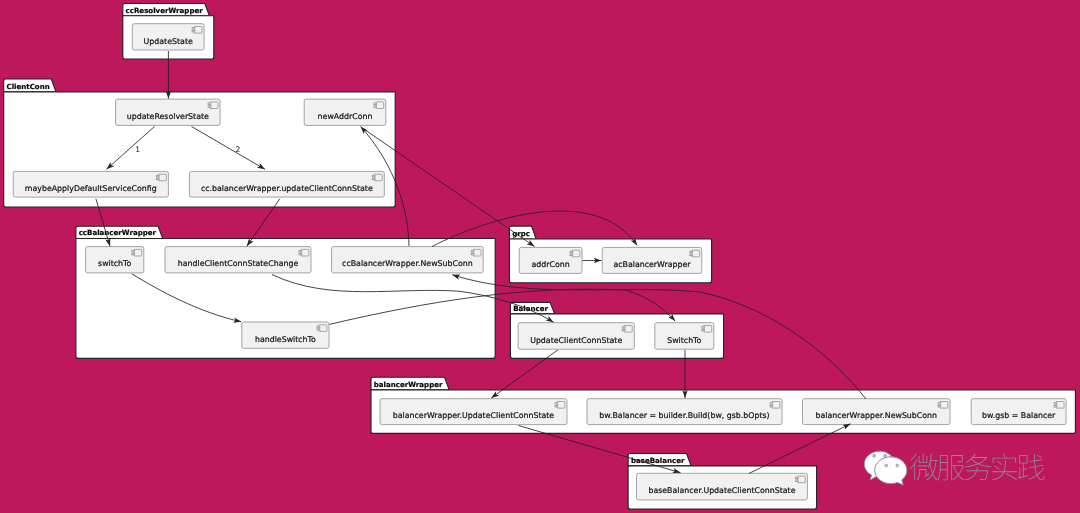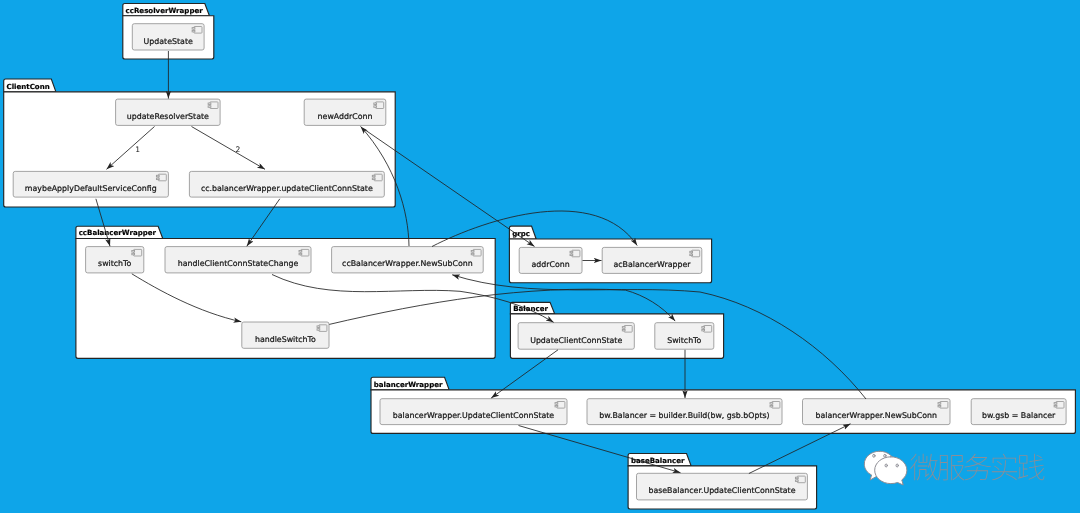--- a/index.html
+++ b/index.html
@@ -1,17 +1,17 @@
 <!DOCTYPE html>
 <html><head>
 <meta charset="utf-8">
 <style>
 html,body{margin:0;padding:0;background:#fff;}
 body{width:1080px;height:513px;overflow:hidden;font-family:"DejaVu Sans",sans-serif;}
-#stage{position:relative;width:1080px;height:513px;background:#0ea5e9;overflow:hidden;}
+#stage{position:relative;width:1080px;height:513px;background:#be185d;overflow:hidden;}
 svg#svg{position:absolute;left:0;top:0;}
 text{-webkit-font-smoothing:antialiased;}
 .pkgbox{fill:#ffffff;stroke:#242424;stroke-width:1.15;}
 .pkgtab{fill:#ffffff;stroke:#242424;stroke-width:1.15;}
 .pkglabel{font-family:"DejaVu Sans",sans-serif;font-size:7.05px;font-weight:bold;fill:#000;stroke:#000;stroke-width:0.18;paint-order:stroke fill;}
 .comp{fill:#F1F1F1;stroke:#9A9A9A;stroke-width:0.9;}
 .complabel{font-family:"DejaVu Sans",sans-serif;font-size:7.85px;fill:#161616;text-anchor:middle;stroke:#161616;stroke-width:0.22;paint-order:stroke fill;}
 .edge{fill:none;stroke:#222;stroke-width:0.85;}
 .edgelabel{font-family:"DejaVu Sans",sans-serif;font-size:7.6px;fill:#111;text-anchor:middle;}
 .cicon{fill:#F1F1F1;stroke:#9A9A9A;stroke-width:0.85;}

